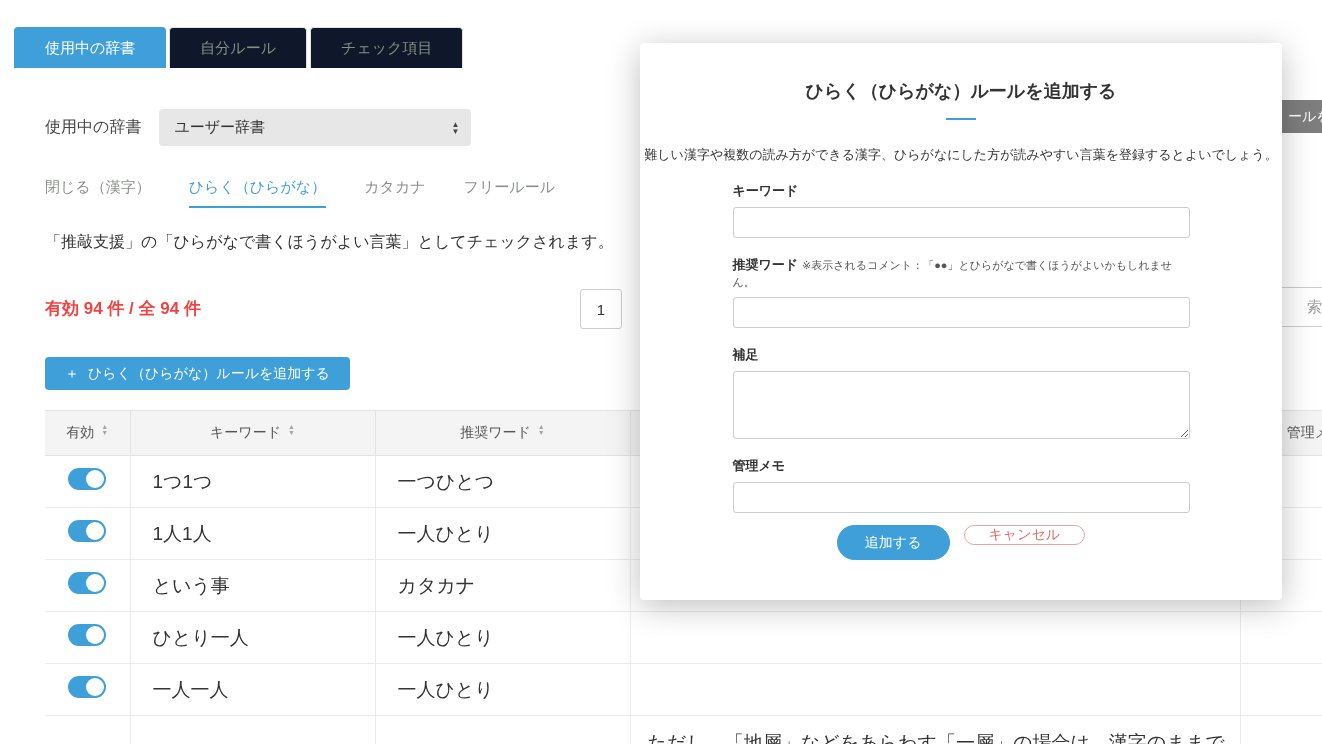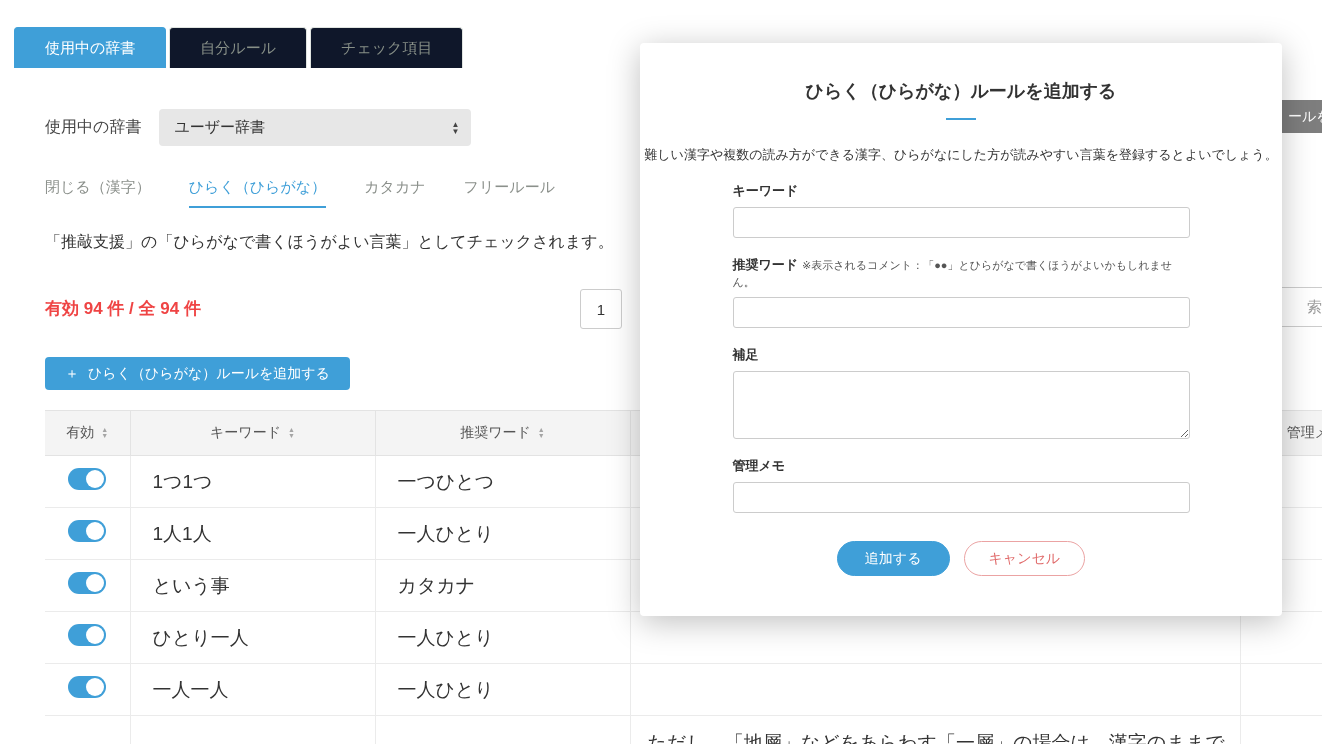--- a/index.html
+++ b/index.html
@@ -35,21 +35,21 @@
   .add-btn-row { margin-top:28px; }
   .add-btn { height:33px; background:var(--accent,#3f9fd8); color:#fff; border:none; border-radius:4px;
              font-size:14px; padding:0 20px; font-family:inherit; cursor:pointer;
              display:inline-flex; align-items:center; gap:9px; }
 
   
   table.rules { border-collapse:collapse; table-layout:fixed; width:1345px; margin-top:20px; }
   .rules th { height:45px; background:#f4f4f4; border:1px solid #e3e3e3; font-size:14px; font-weight:normal; color:#555; }
   .rules td { height:52px; border:1px solid #ebebeb; font-size:19px; color:#333; padding-left:22px; vertical-align:middle; }
   .rules th:first-child, .rules td:first-child { border-left:none; }
-  .th-inner { display:flex; align-items:center; justify-content:center; gap:7px; }
+  .th-inner { display:flex; justify-content:center; gap:7px; }
   .sort-icon { display:inline-flex; flex-direction:column; font-size:7px; line-height:6px; color:#a5a5a5; cursor:pointer; }
   .rules td.toggle-cell { padding:0; text-align:center; }
   .toggle { display:inline-block; width:38px; height:22px; border-radius:11px; background:#c9c9c9; position:relative; cursor:pointer; }
   .toggle.on { background:var(--accent,#3f9fd8); }
   .toggle::after { content:""; position:absolute; top:2px; right:2px; width:18px; height:18px; border-radius:50%; background:#fff; }
   tr.has-note { height:130px; }
   tr.has-note td { vertical-align:top; padding-top:14px; }
   tr.has-note td.toggle-cell { vertical-align:middle; padding-top:0; }
   td.note-cell { padding-left:17px; }
 
@@ -66,24 +66,24 @@
   .modal-title { text-align:center; font-size:18px; font-weight:bold; color:#333; }
   .modal-divider { width:30px; height:2px; background:var(--accent,#3f9fd8); margin:15px auto 0; }
   .modal-desc { text-align:center; font-size:13px; color:#333; margin-top:26px; white-space:nowrap; }
   .modal-form { width:457px; margin:12px auto 0; }
   .m-label { display:block; font-size:13px; font-weight:bold; color:#333; margin:18px 0 7px; }
   .label-note { font-size:11px; font-weight:normal; color:#555; margin-left:4px; }
   .m-input { width:100%; height:31px; border:1px solid #ccc; border-radius:3px; font-size:14px; padding:0 8px;
              font-family:inherit; color:#333; display:block; }
   .m-textarea { width:100%; height:68px; border:1px solid #ccc; border-radius:3px; font-size:14px; padding:6px 8px;
                 font-family:inherit; color:#333; resize:vertical; display:block; }
-  .modal-buttons { display:flex; justify-content:center; gap:14px; margin-top:28px; }
+  .modal-buttons { display:flex; justify-content:center; gap:14px; margin-top:12px; }
   .btn-submit { height:35px; padding:0 27px; border-radius:18px; background:var(--accent,#3f9fd8);
                 border:1px solid var(--accent,#3f9fd8); color:#fff; font-size:14px; font-family:inherit; cursor:pointer; }
-  .btn-cancel { height:35px; padding:0 24px; border-radius:18px; background:#fff; border:1px solid #eba3a3;
+  .btn-cancel { height:20px; padding:0 24px; border-radius:18px; background:#fff; border:1px solid #eba3a3;
                 color:var(--cancel,#e06a6a); font-size:14px; font-family:inherit; cursor:pointer; }
 </style>
 </head>
 <body>
 
 <div class="page">
 
   <div class="top-tabs">
     <div class="top-tab active">使用中の辞書</div>
     <div class="top-tab">自分ルール</div>

